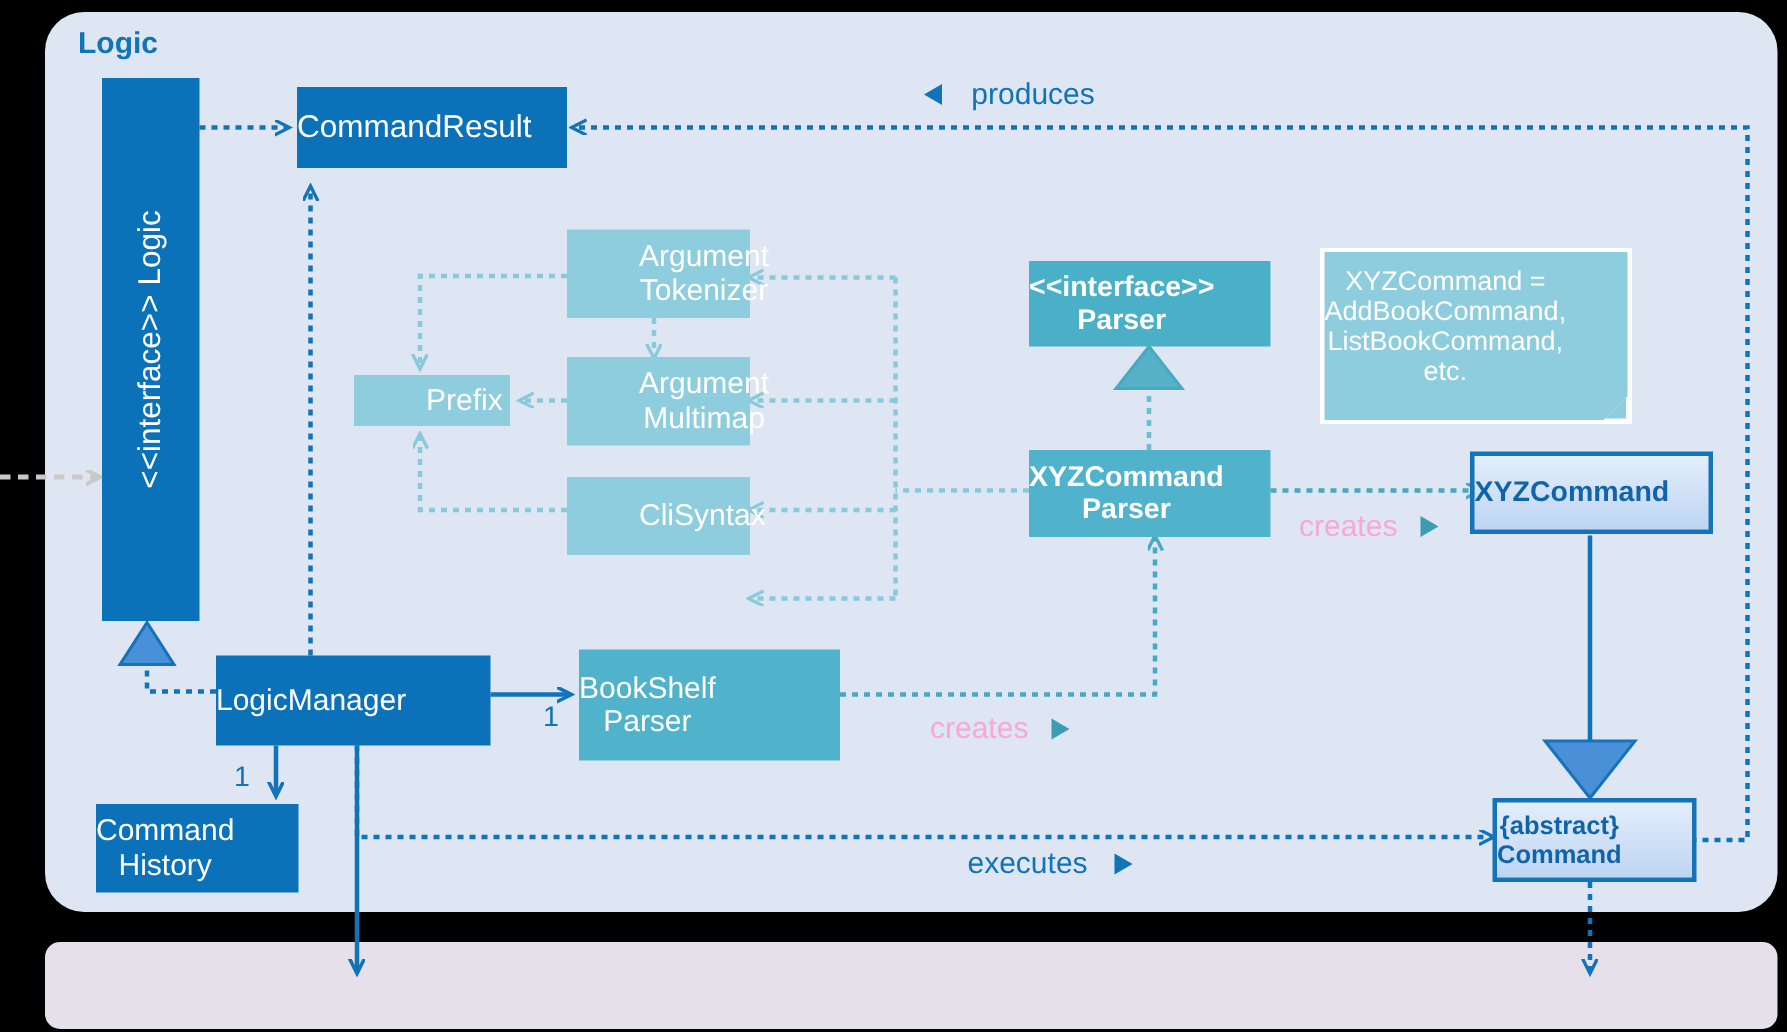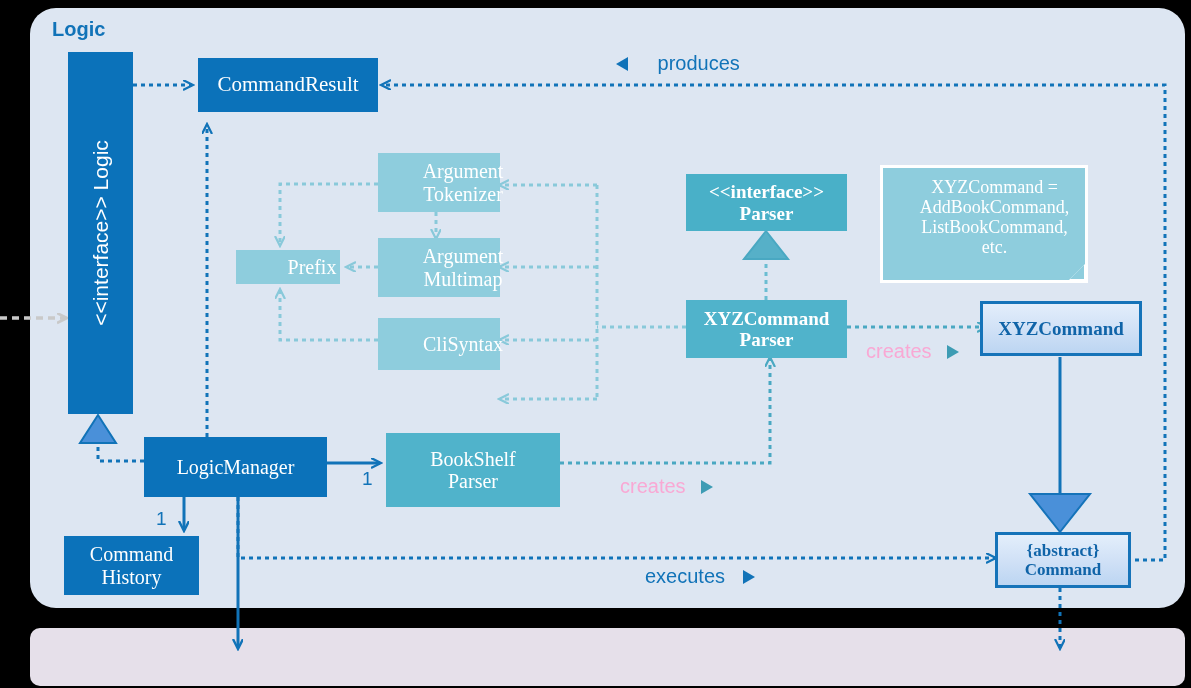--- a/index.html
+++ b/index.html
@@ -19,26 +19,24 @@
     position: absolute;
     left: 0; top: 0;
     width: 1191px;
     height: 688px;
   }
   .node {
     position: absolute;
     box-sizing: border-box;
     display: flex;
     align-items: center;
-    justify-content: center;
     text-align: center;
     color: #ffffff;
     line-height: 1.12;
     z-index: 5;
-    font-family: Liberation Serif, serif;
   }
   .node span { display: block; }
 
   
   .dark-blue   { background: #0b72ba; }
   .light-blue  { background: #8ecddd; padding-left: 48px; }
   .teal        { background: #50b3cb; }
   .teal-iface  { background: #49b0c8; }
 
   .grad-box {
@@ -308,21 +306,21 @@
       <span>XYZCommand</span>
       <span>Parser</span>
     </div>
   </div>
 
   <div class="node grad-box" style="left:980px; top:301px; width:162px; height:55px; font-size:19px;">
     <span>XYZCommand</span>
   </div>
 
   <div class="node note" style="left:880px; top:165px; width:208px; height:118px; font-size:18px;">
-    <div style="margin-top:-14px;margin-left:21px;">
+    <div style="margin-top:-14px;">
       <span>XYZCommand =</span>
       <span>AddBookCommand,</span>
       <span>ListBookCommand,</span>
       <span>etc.</span>
     </div>
     <div class="note-fold"></div>
     <div class="note-fold2"></div>
   </div>
 
   <div class="node dark-blue" style="left:144px; top:437px; width:183px; height:60px; font-size:20px;">
@@ -347,21 +345,21 @@
     <div>
       <span>{abstract}</span>
       <span>Command</span>
     </div>
   </div>
 
   <div class="edge-label" style="left:614px; top:52px;">
     <svg width="18" height="18" viewBox="0 0 18 18" style="vertical-align:-3px;">
       <polygon points="14,2 14,16 2,9" fill="#1173b8"></polygon>
     </svg>
-    <span style="margin-left:20px;">produces</span>
+    <span style="margin-left:10px;">produces</span>
   </div>
 
   <div class="edge-label teal-label" style="left:866px; top:340px;">
     <span>creates</span>
     <svg width="18" height="18" viewBox="0 0 18 18" style="vertical-align:-3px; margin-left:6px;">
       <polygon points="4,2 4,16 16,9" fill="#3d9cb4"></polygon>
     </svg>
   </div>
 
   <div class="edge-label teal-label" style="left:620px; top:475px;">

